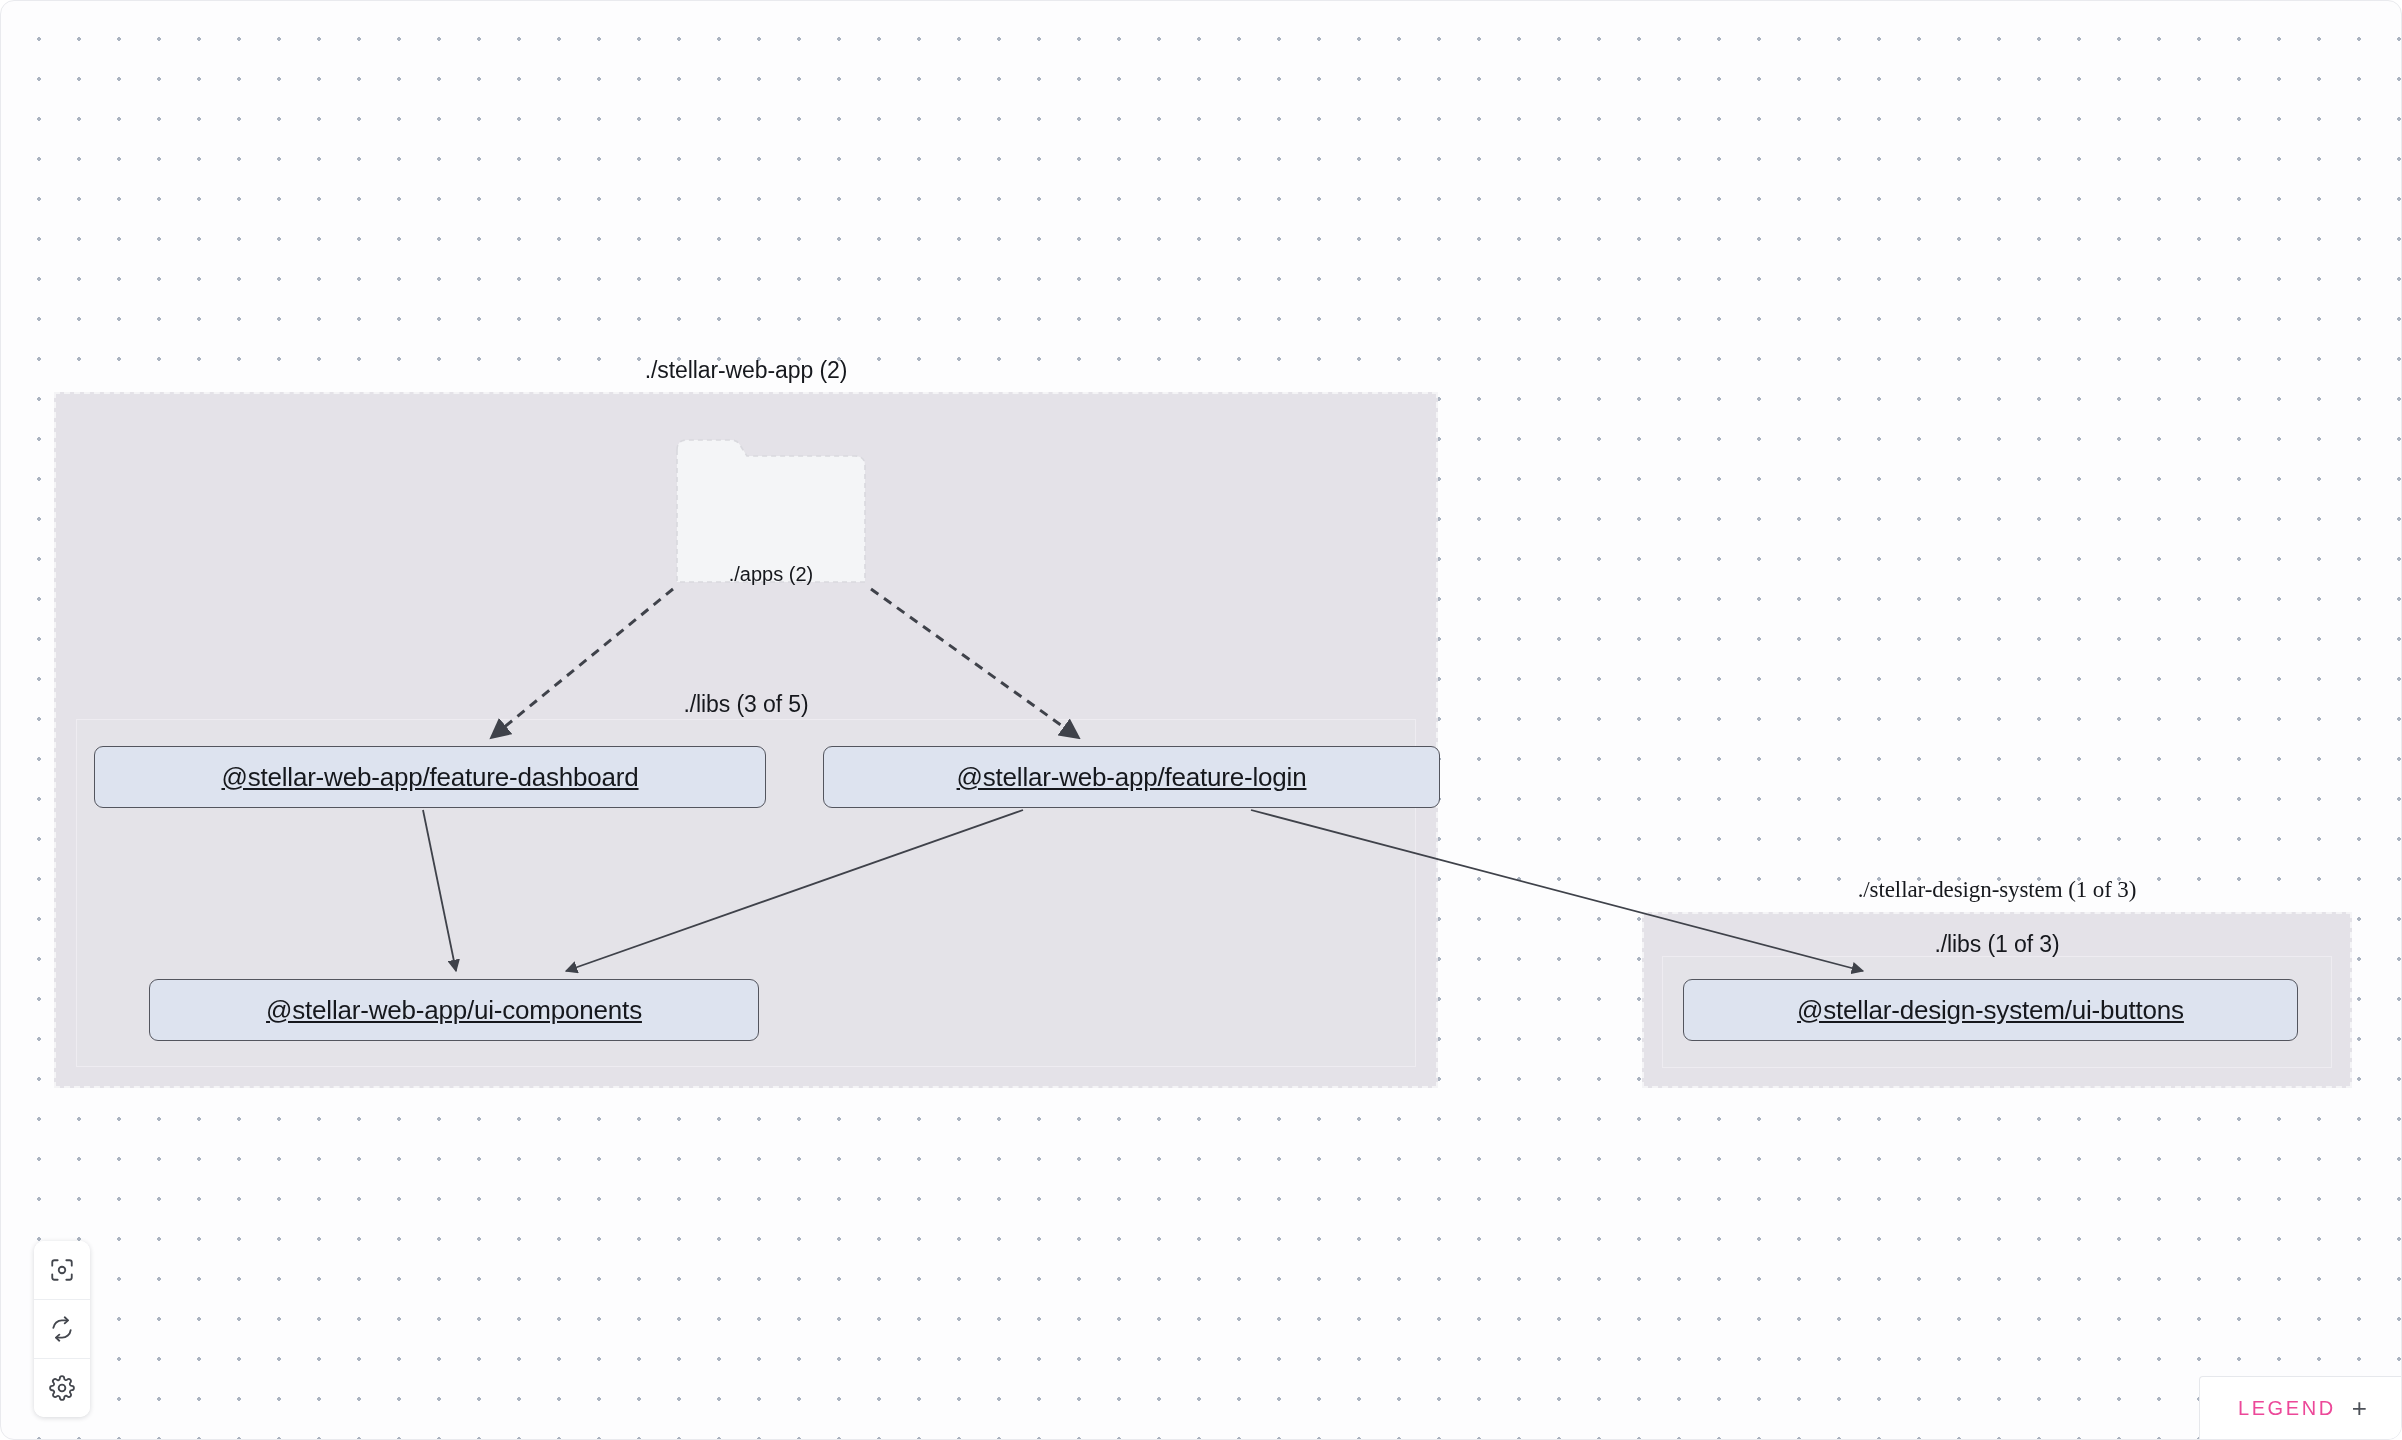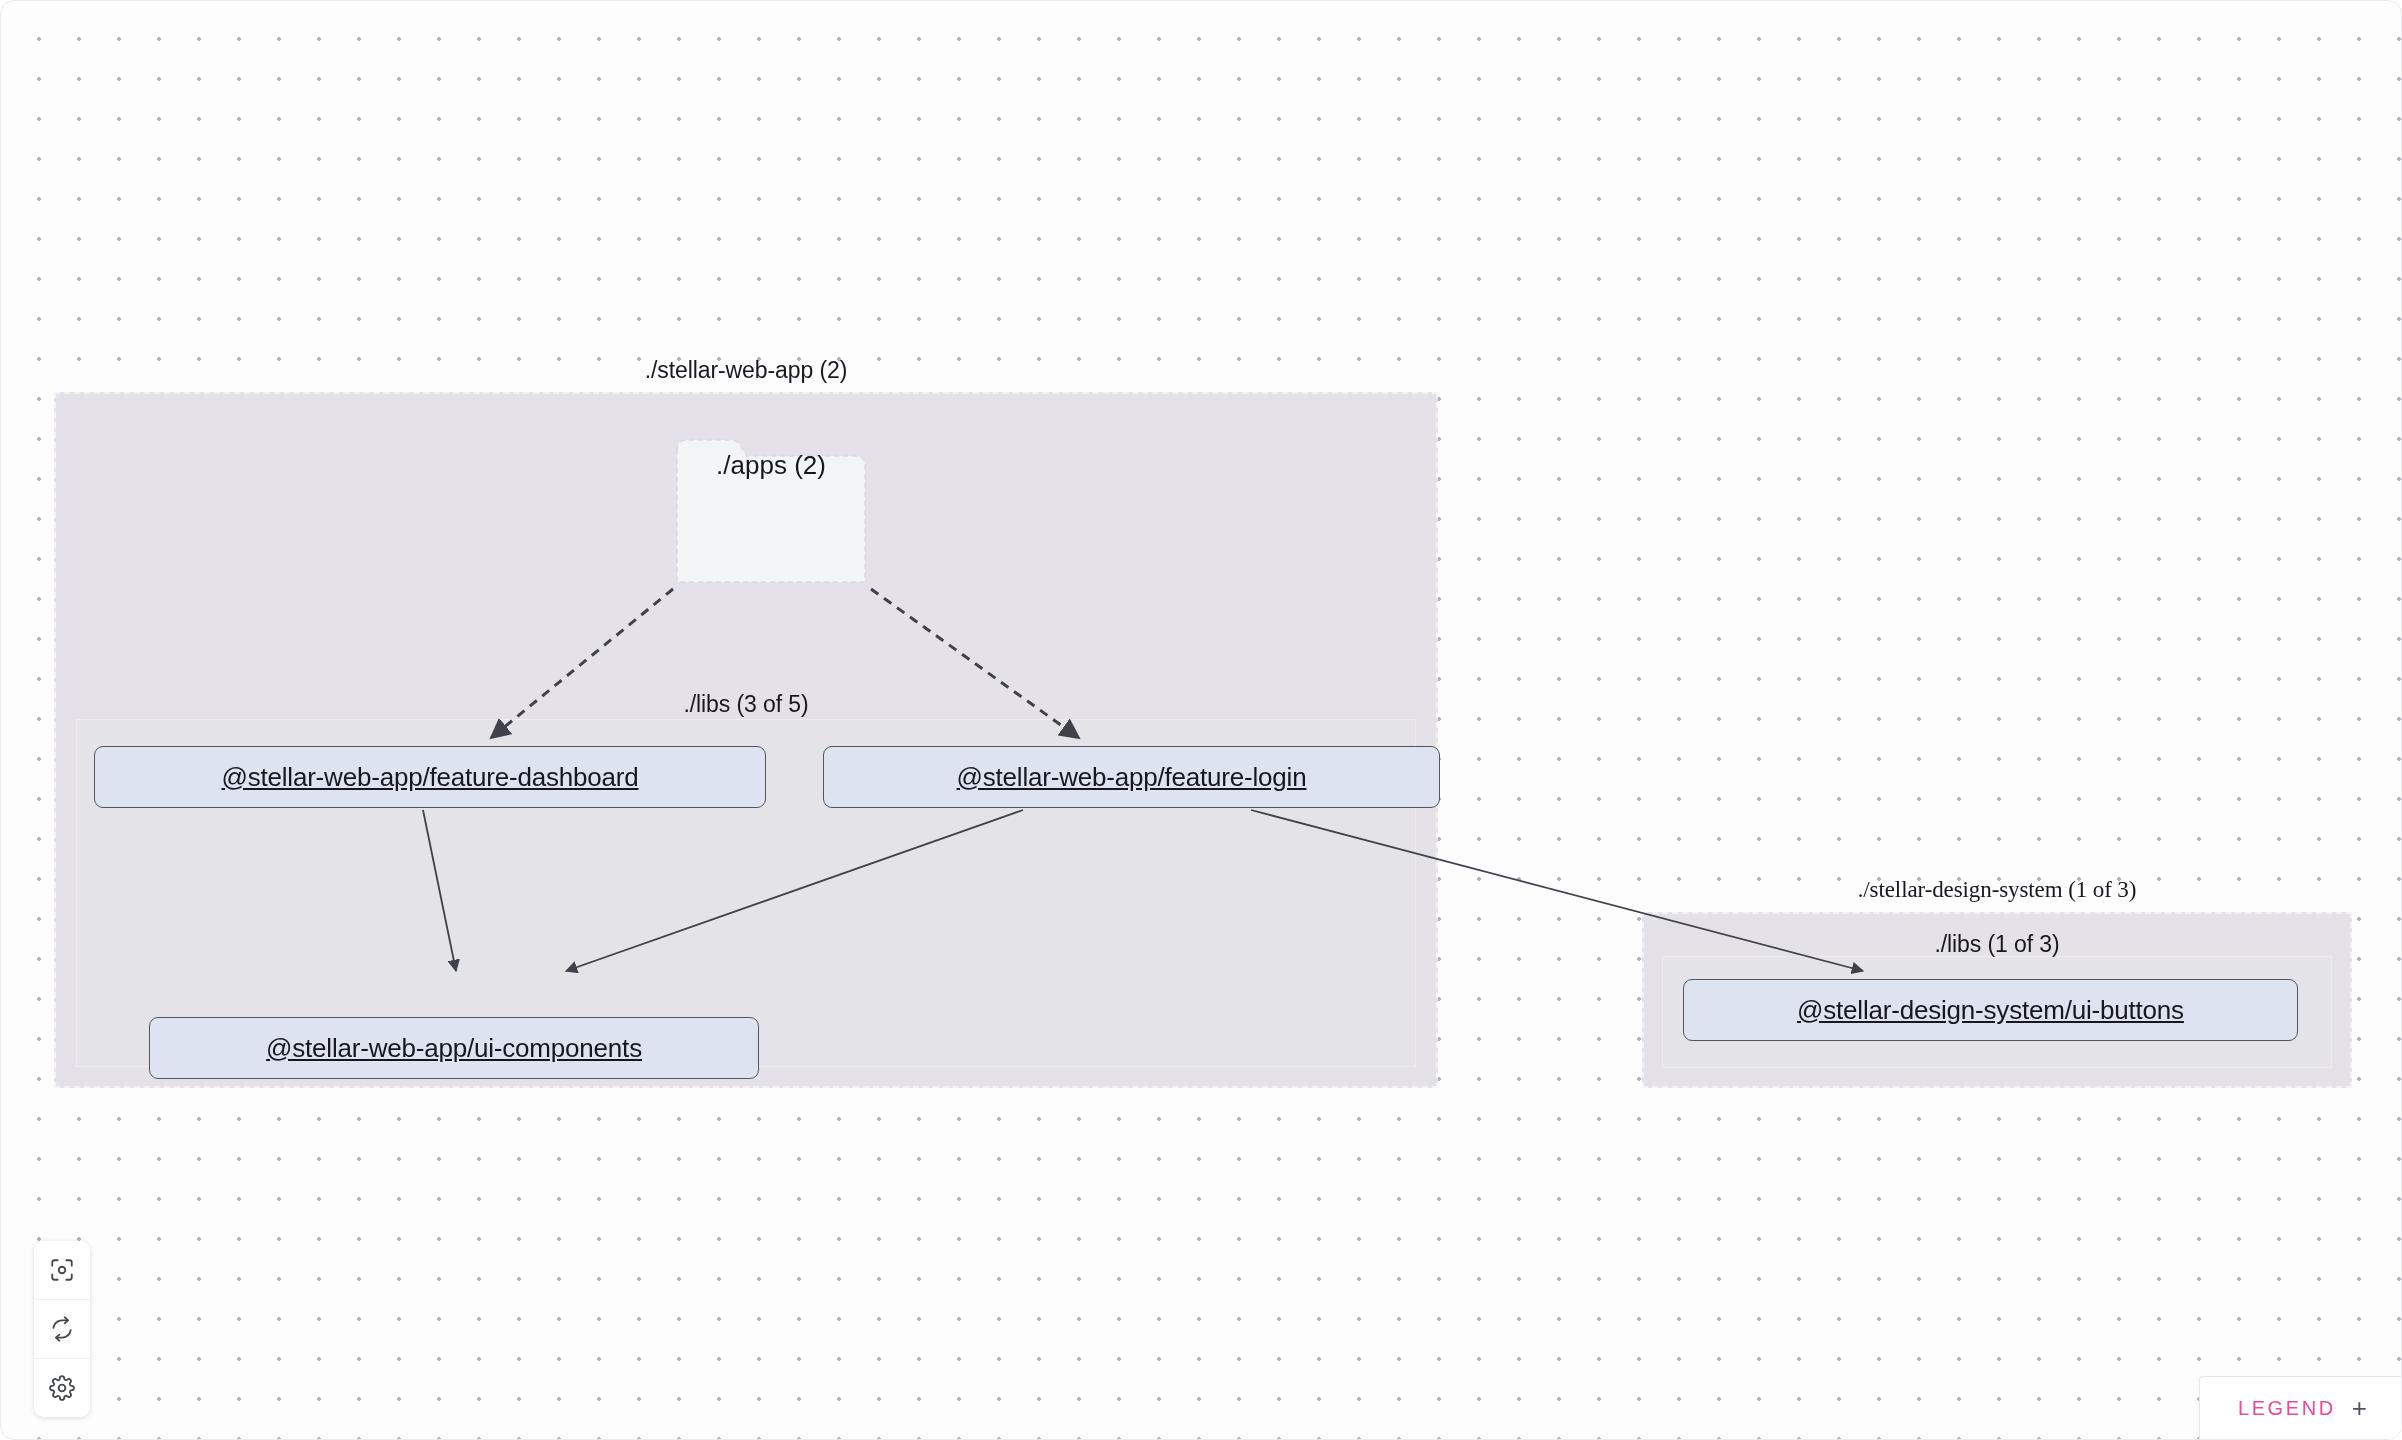--- a/index.html
+++ b/index.html
@@ -67,24 +67,24 @@
     letter-spacing: -0.2px;
     white-space: nowrap;
     text-decoration: underline;
   }
 
   
   .folder {
     position: absolute;
     box-sizing: border-box;
     display: flex;
-    align-items: flex-start;
+    align-items: flex-end;
     justify-content: center;
     color: #16181d;
-    font-size: 26px;
+    font-size: 20px;
     white-space: nowrap;
   }
   .folder-bg {
     position: absolute;
     left: 0; top: 0;
     width: 100%; height: 100%;
   }
   .folder-text {
     position: relative;
     z-index: 2;
@@ -194,21 +194,21 @@
   </div>
 
   <div class="node" id="node-feature-dashboard" style="left: 93px; top: 745px; width: 672px; height: 62px; background: rgb(221, 227, 239); border-color: rgb(83, 85, 94);">
     <span>@stellar-web-app/feature-dashboard</span>
   </div>
 
   <div class="node" id="node-feature-login" style="left: 822px; top: 745px; width: 617px; height: 62px; background: rgb(221, 227, 239); border-color: rgb(83, 85, 94);">
     <span>@stellar-web-app/feature-login</span>
   </div>
 
-  <div class="node" id="node-ui-components" style="left: 148px; top: 978px; width: 610px; height: 62px; background: rgb(221, 227, 239); border-color: rgb(83, 85, 94); margin-top: 38px;">
+  <div class="node" id="node-ui-components" style="left: 148px; top: 978px; width: 610px; height: 62px; background: rgb(221, 227, 239); border-color: rgb(83, 85, 94);">
     <span>@stellar-web-app/ui-components</span>
   </div>
 
   <div class="node" id="node-ui-buttons" style="left: 1682px; top: 978px; width: 615px; height: 62px; background: rgb(221, 227, 239); border-color: rgb(83, 85, 94);">
     <span>@stellar-design-system/ui-buttons</span>
   </div>
 
   <div id="toolbar">
     <div class="tool-btn">
       <span>

